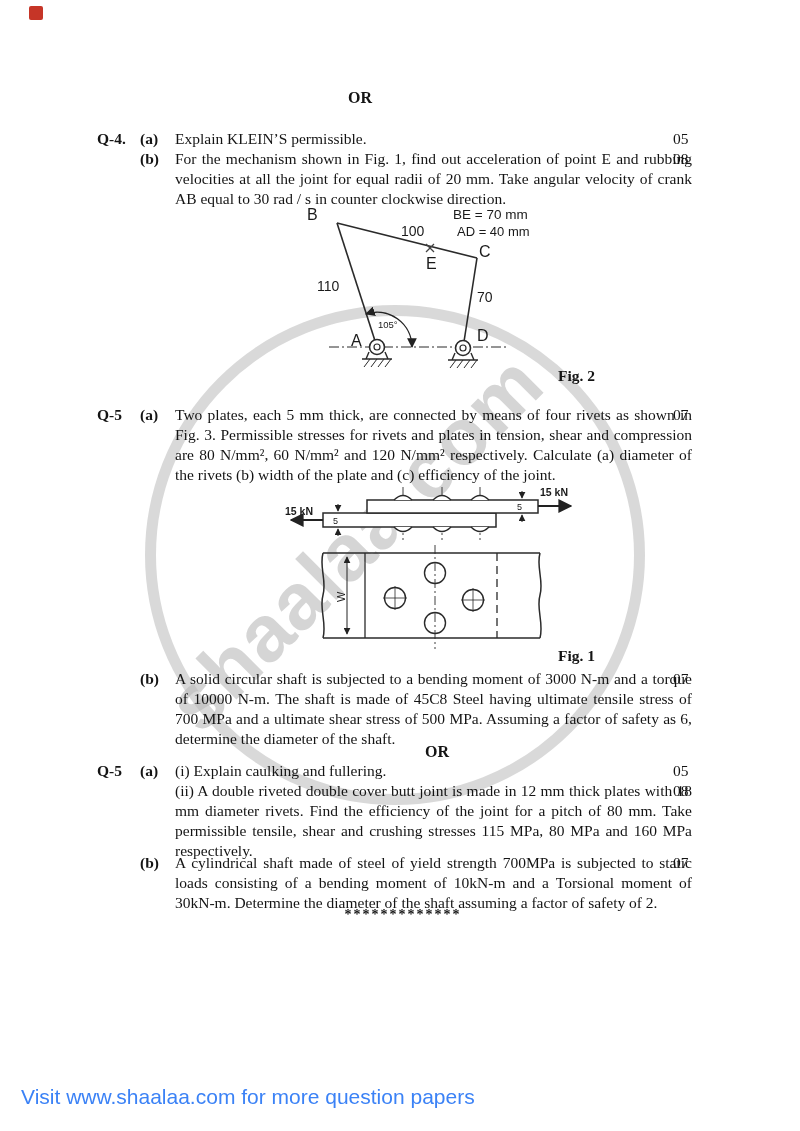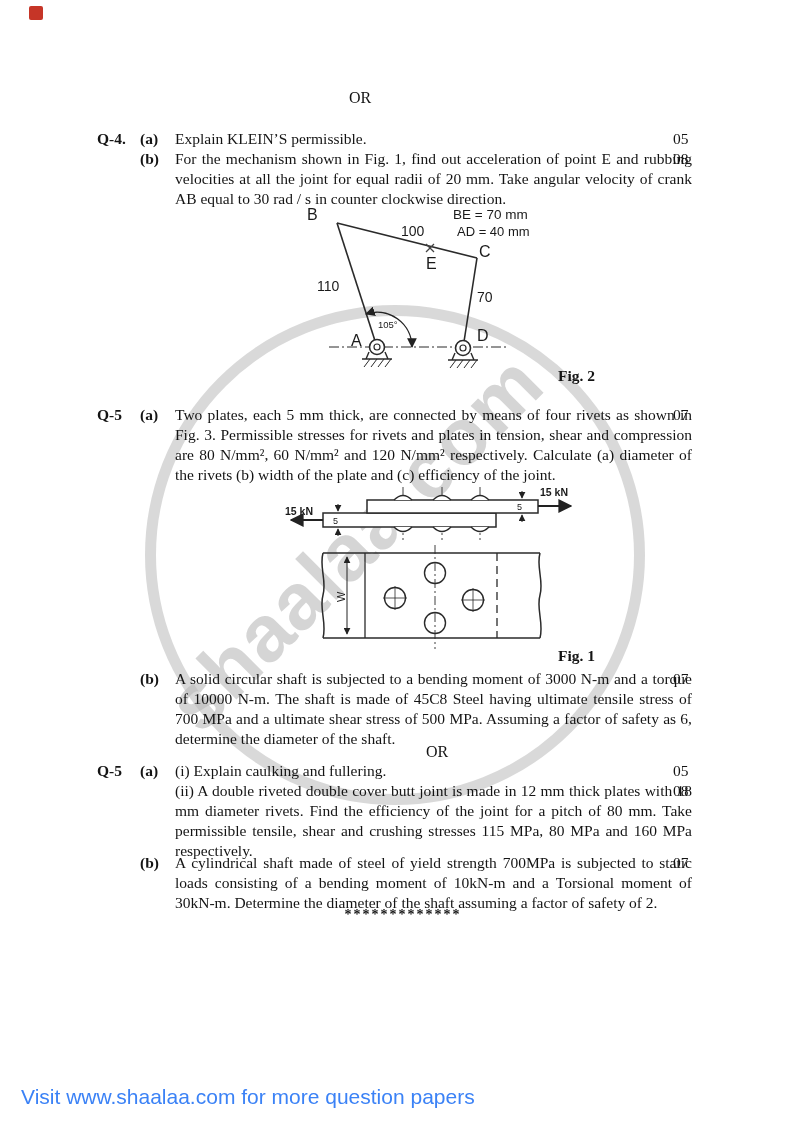--- a/index.html
+++ b/index.html
@@ -16,21 +16,21 @@
   }
   .wm-text{
     position:absolute;left:95px;top:488px;width:520px;height:110px;
     line-height:110px;text-align:center;
     font-family:"Liberation Sans",sans-serif;font-weight:bold;font-size:80px;
     color:rgba(172,172,172,.5);transform:rotate(-45deg);z-index:0;
     letter-spacing:1px;white-space:nowrap;
   }
   .content{position:relative;z-index:1;}
   .corner-mark{position:absolute;left:29px;top:6px;width:14px;height:14px;border-radius:2px;}
-  .or-sep{position:absolute;width:60px;text-align:center;font-weight:normal;font-size:16px;}
+  .or-sep{position:absolute;width:60px;text-align:center;font-weight:bold;font-size:16px;}
   .or-top{left:330px;top:89px;}
   .or-mid{left:407px;top:743px;}
   .qrow{position:absolute;left:0;width:800px;font-size:15.5px;line-height:20px;}
   .qnum{position:absolute;left:97px;font-weight:bold;white-space:nowrap;}
   .qsub{position:absolute;left:140px;font-weight:bold;}
   .qbody{position:absolute;left:175px;width:517px;text-align:justify;}
   .qmarks{position:absolute;left:673px;font-weight:normal;}
   .r0{top:129px;} .r1{top:149px;} .r2{top:405px;} .r3{top:669px;}
   .r4{top:761px;} .r5{top:781px;} .r6{top:853px;}
   .figsvg{position:absolute;}

